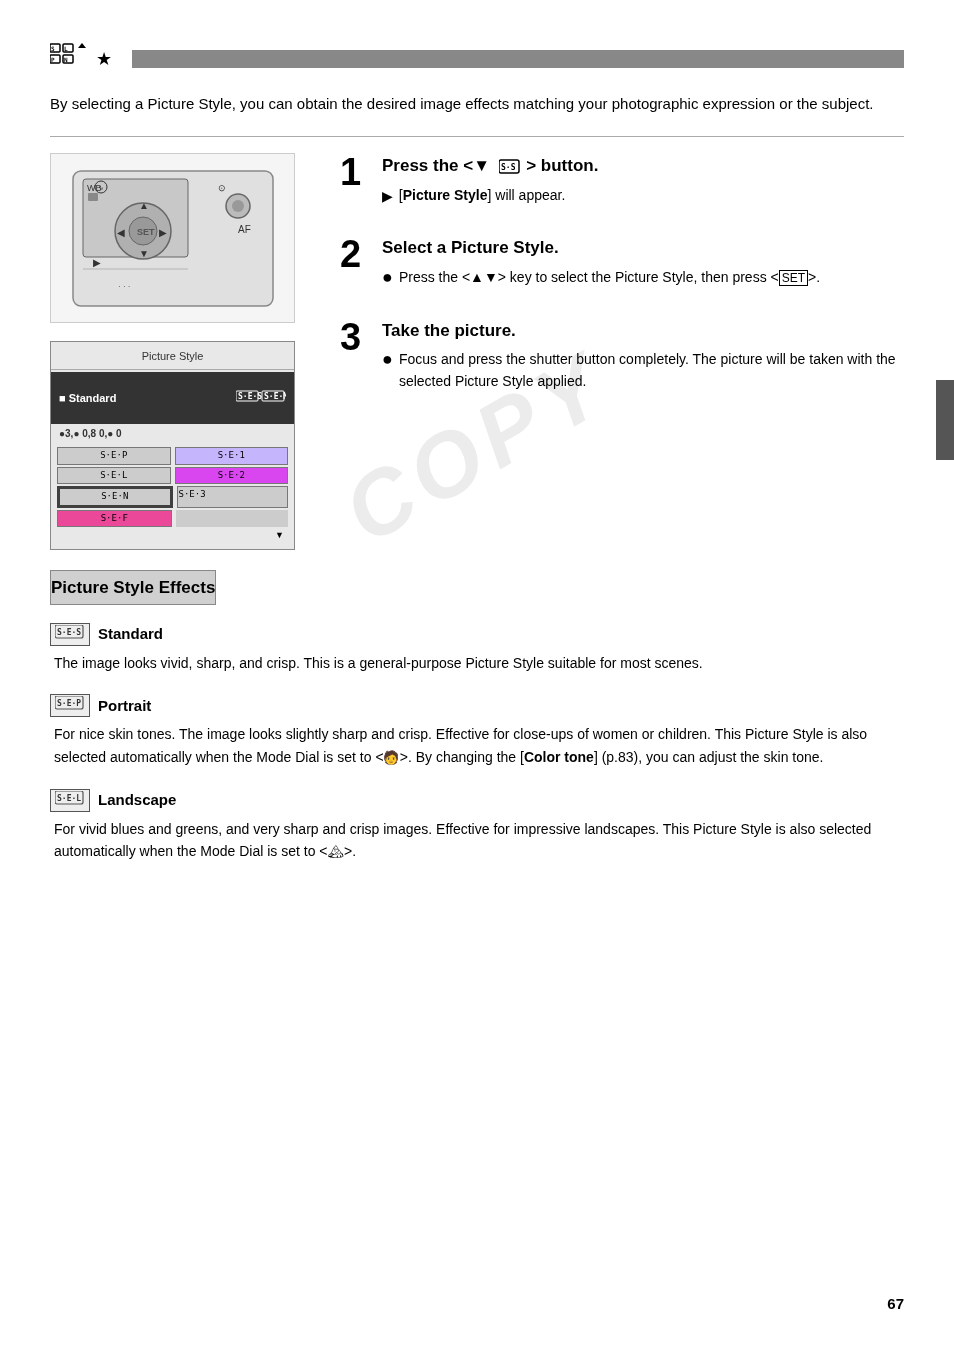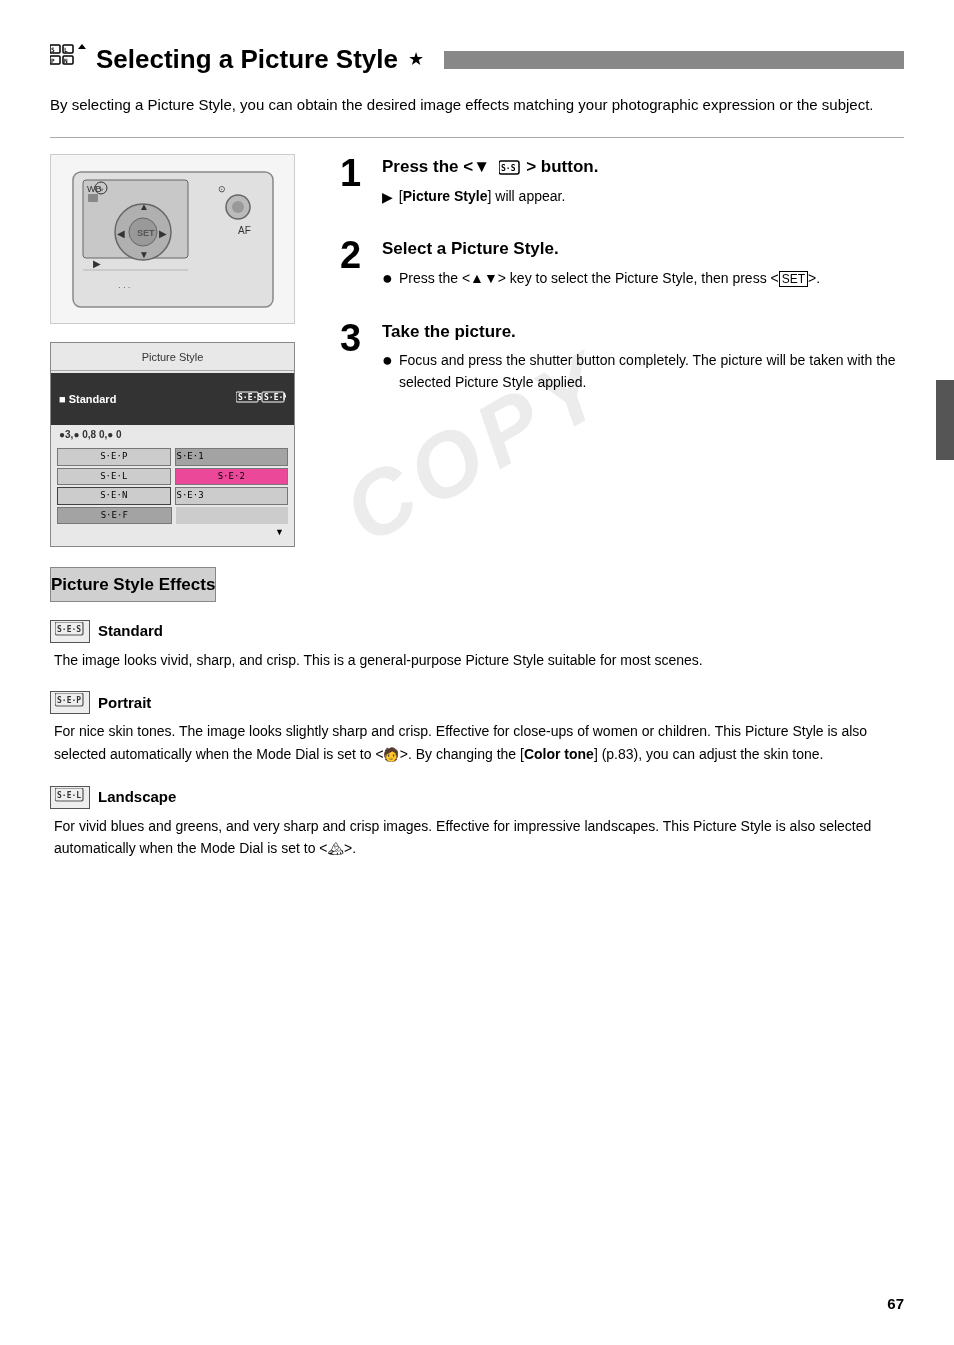--- a/index.html
+++ b/index.html
@@ -248,21 +248,20 @@
         <rect x="0" y="15" width="10" height="8" rx="1" fill="none" stroke="#000" stroke-width="1.5"></rect>
         <rect x="13" y="4" width="10" height="8" rx="1" fill="none" stroke="#000" stroke-width="1.5"></rect>
         <rect x="13" y="15" width="10" height="8" rx="1" fill="none" stroke="#000" stroke-width="1.5"></rect>
         <text x="1" y="11" font-size="6" font-family="monospace" fill="#000">S</text>
         <text x="1" y="22" font-size="6" font-family="monospace" fill="#000">P</text>
         <text x="14" y="11" font-size="6" font-family="monospace" fill="#000">L</text>
         <text x="14" y="22" font-size="6" font-family="monospace" fill="#000">N</text>
         <polygon points="28,8 36,8 32,3" fill="#000"></polygon>
       </svg>
     </span>
-    <h1>Selecting a Picture Style</h1>
     <span style="font-size:18px; color:#000;">★</span>
 
     <div style="flex:1; height:18px; background:#888; margin-left:10px;"></div>
   </div>
 
   <p class="intro-text">By selecting a Picture Style, you can obtain the desired image effects matching your photographic expression or the subject.</p>
 
   <hr class="section-divider">
 
   <div class="main-content">
@@ -317,32 +316,32 @@
               <rect x="26" y="1" width="22" height="10" rx="1" fill="none" stroke="#fff" stroke-width="1"></rect>
               <text x="28" y="9" font-size="8" fill="#fff" font-family="monospace">S·E·M</text>
             </svg>
           </span>
         </div>
         <div class="menu-params">●3,● 0,8 0,● 0</div>
 
         <div style="padding: 2px 6px;">
           <div style="display:flex; gap:4px; margin-bottom:2px;">
             <div style="flex:1; font-size:9px; font-family:monospace; border:1px solid #777; background:#ccc; text-align:center; padding:1px;">S·E·P</div>
-            <div style="flex:1; font-size:9px; font-family:monospace; border:1px solid #777; background:#a3a3a3; padding:1px;">S·E·1</div>
+            <div style="flex:1; font-size:9px; font-family:monospace; border:1px solid #777; background:#c4b5fd; text-align:center; padding:1px;">S·E·1</div>
           </div>
           <div style="display:flex; gap:4px; margin-bottom:2px;">
             <div style="flex:1; font-size:9px; font-family:monospace; border:1px solid #777; background:#ccc; text-align:center; padding:1px;">S·E·L</div>
-            <div style="flex:1; font-size:9px; font-family:monospace; border:1px solid #777; background:#ec4899; text-align:center; padding:1px;">S·E·2</div>
+            <div style="flex:1; font-size:9px; font-family:monospace; border:1px solid #777; background:#d946ef; text-align:center; padding:1px;">S·E·2</div>
           </div>
           <div style="display:flex; gap:4px; margin-bottom:2px;">
-            <div style="flex:1; font-size:9px; font-family:monospace; border:1px solid #404040; background:#ccc; text-align:center; padding:1px;">S·E·N</div>
+            <div style="flex:1; font-size:9px; font-family:monospace; border:3px solid #404040; background:#ccc; text-align:center; padding:1px;">S·E·N</div>
             <div style="flex:1; font-size:9px; font-family:monospace; border:1px solid #777; background:#ccc; text-align:left; padding:1px;">S·E·3</div>
           </div>
           <div style="display:flex; gap:4px; margin-bottom:2px;">
-            <div style="flex:1; font-size:9px; font-family:monospace; border:1px solid #777; background:#a3a3a3; text-align:center; padding:1px;">S·E·F</div>
+            <div style="flex:1; font-size:9px; font-family:monospace; border:1px solid #777; background:#ec4899; text-align:center; padding:1px;">S·E·F</div>
             <div style="flex:1; font-size:9px; background:#ccc; text-align:center; padding:1px;"></div>
           </div>
           <div style="text-align:right; font-size:9px; padding-right:4px;">▼</div>
         </div>
       </div>
     </div>
 
     <div class="right-column">
 
       <div class="step">

